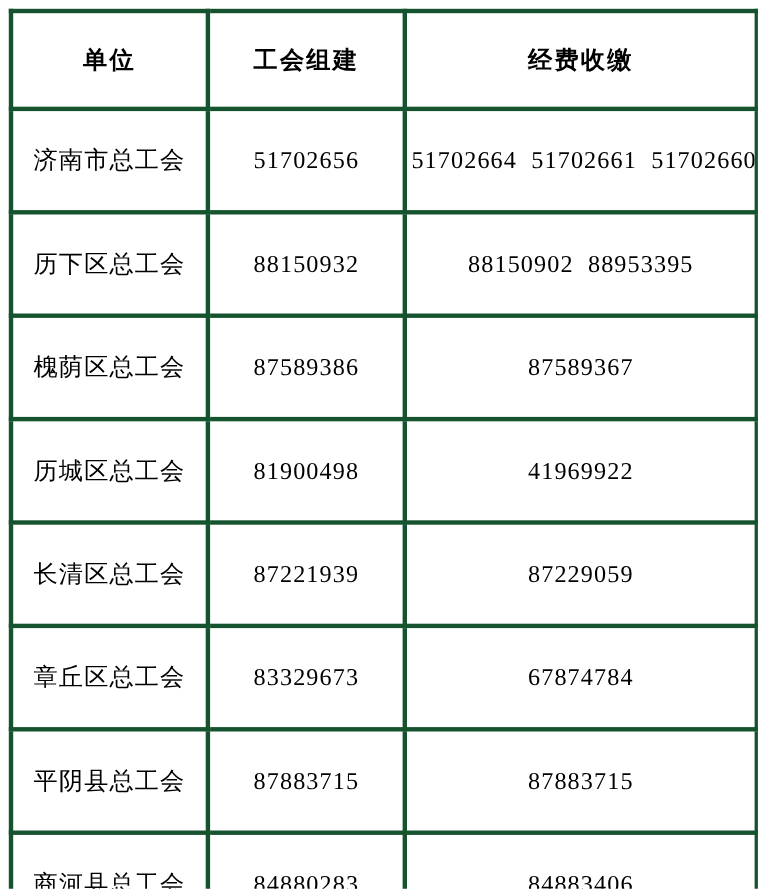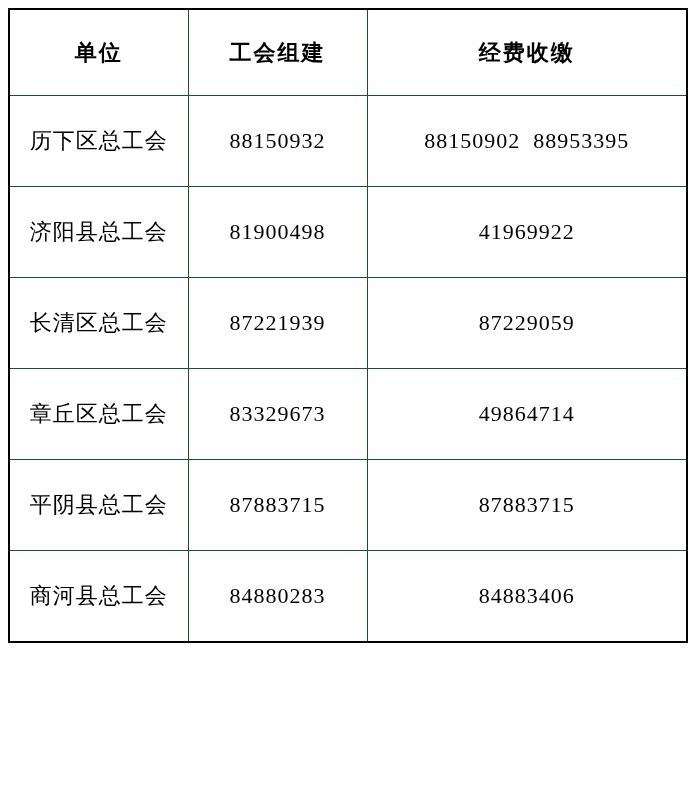--- a/index.html
+++ b/index.html
@@ -20,21 +20,21 @@
     top: 8px;
     width: 678px;
     border-collapse: collapse;
     table-layout: fixed;
     border: 2px solid #000000;
   }
   col.col-unit   { width: 179px; }
   col.col-zujian { width: 179px; }
   col.col-jingfei{ width: 320px; }
   th, td {
-    border: 1px solid #14532d;
+    border: 4px solid #14532d;
     text-align: center;
     vertical-align: middle;
     padding: 16px 4px;
     overflow: hidden;
     white-space: pre; 
   }
   th {
     height: 53px;
     font-size: 22px;
     font-weight: bold;
@@ -58,38 +58,48 @@
   </colgroup>
   <thead>
     <tr>
       <th>单位</th>
       <th>工会组建</th>
       <th>经费收缴</th>
     </tr>
   </thead>
   <tbody>
     <tr>
+      <td>济南市总工会</td>
+      <td>51702656</td>
+      <td>51702664  51702661  51702660</td>
+    </tr>
+    <tr>
       <td>历下区总工会</td>
       <td>88150932</td>
       <td>88150902  88953395</td>
     </tr>
     <tr>
-      <td>济阳县总工会</td>
+      <td>槐荫区总工会</td>
+      <td>87589386</td>
+      <td>87589367</td>
+    </tr>
+    <tr>
+      <td>历城区总工会</td>
       <td>81900498</td>
       <td>41969922</td>
     </tr>
     <tr>
       <td>长清区总工会</td>
       <td>87221939</td>
       <td>87229059</td>
     </tr>
     <tr>
       <td>章丘区总工会</td>
       <td>83329673</td>
-      <td>49864714</td>
+      <td>67874784</td>
     </tr>
     <tr>
       <td>平阴县总工会</td>
       <td>87883715</td>
       <td>87883715</td>
     </tr>
     <tr>
       <td>商河县总工会</td>
       <td>84880283</td>
       <td>84883406</td>

